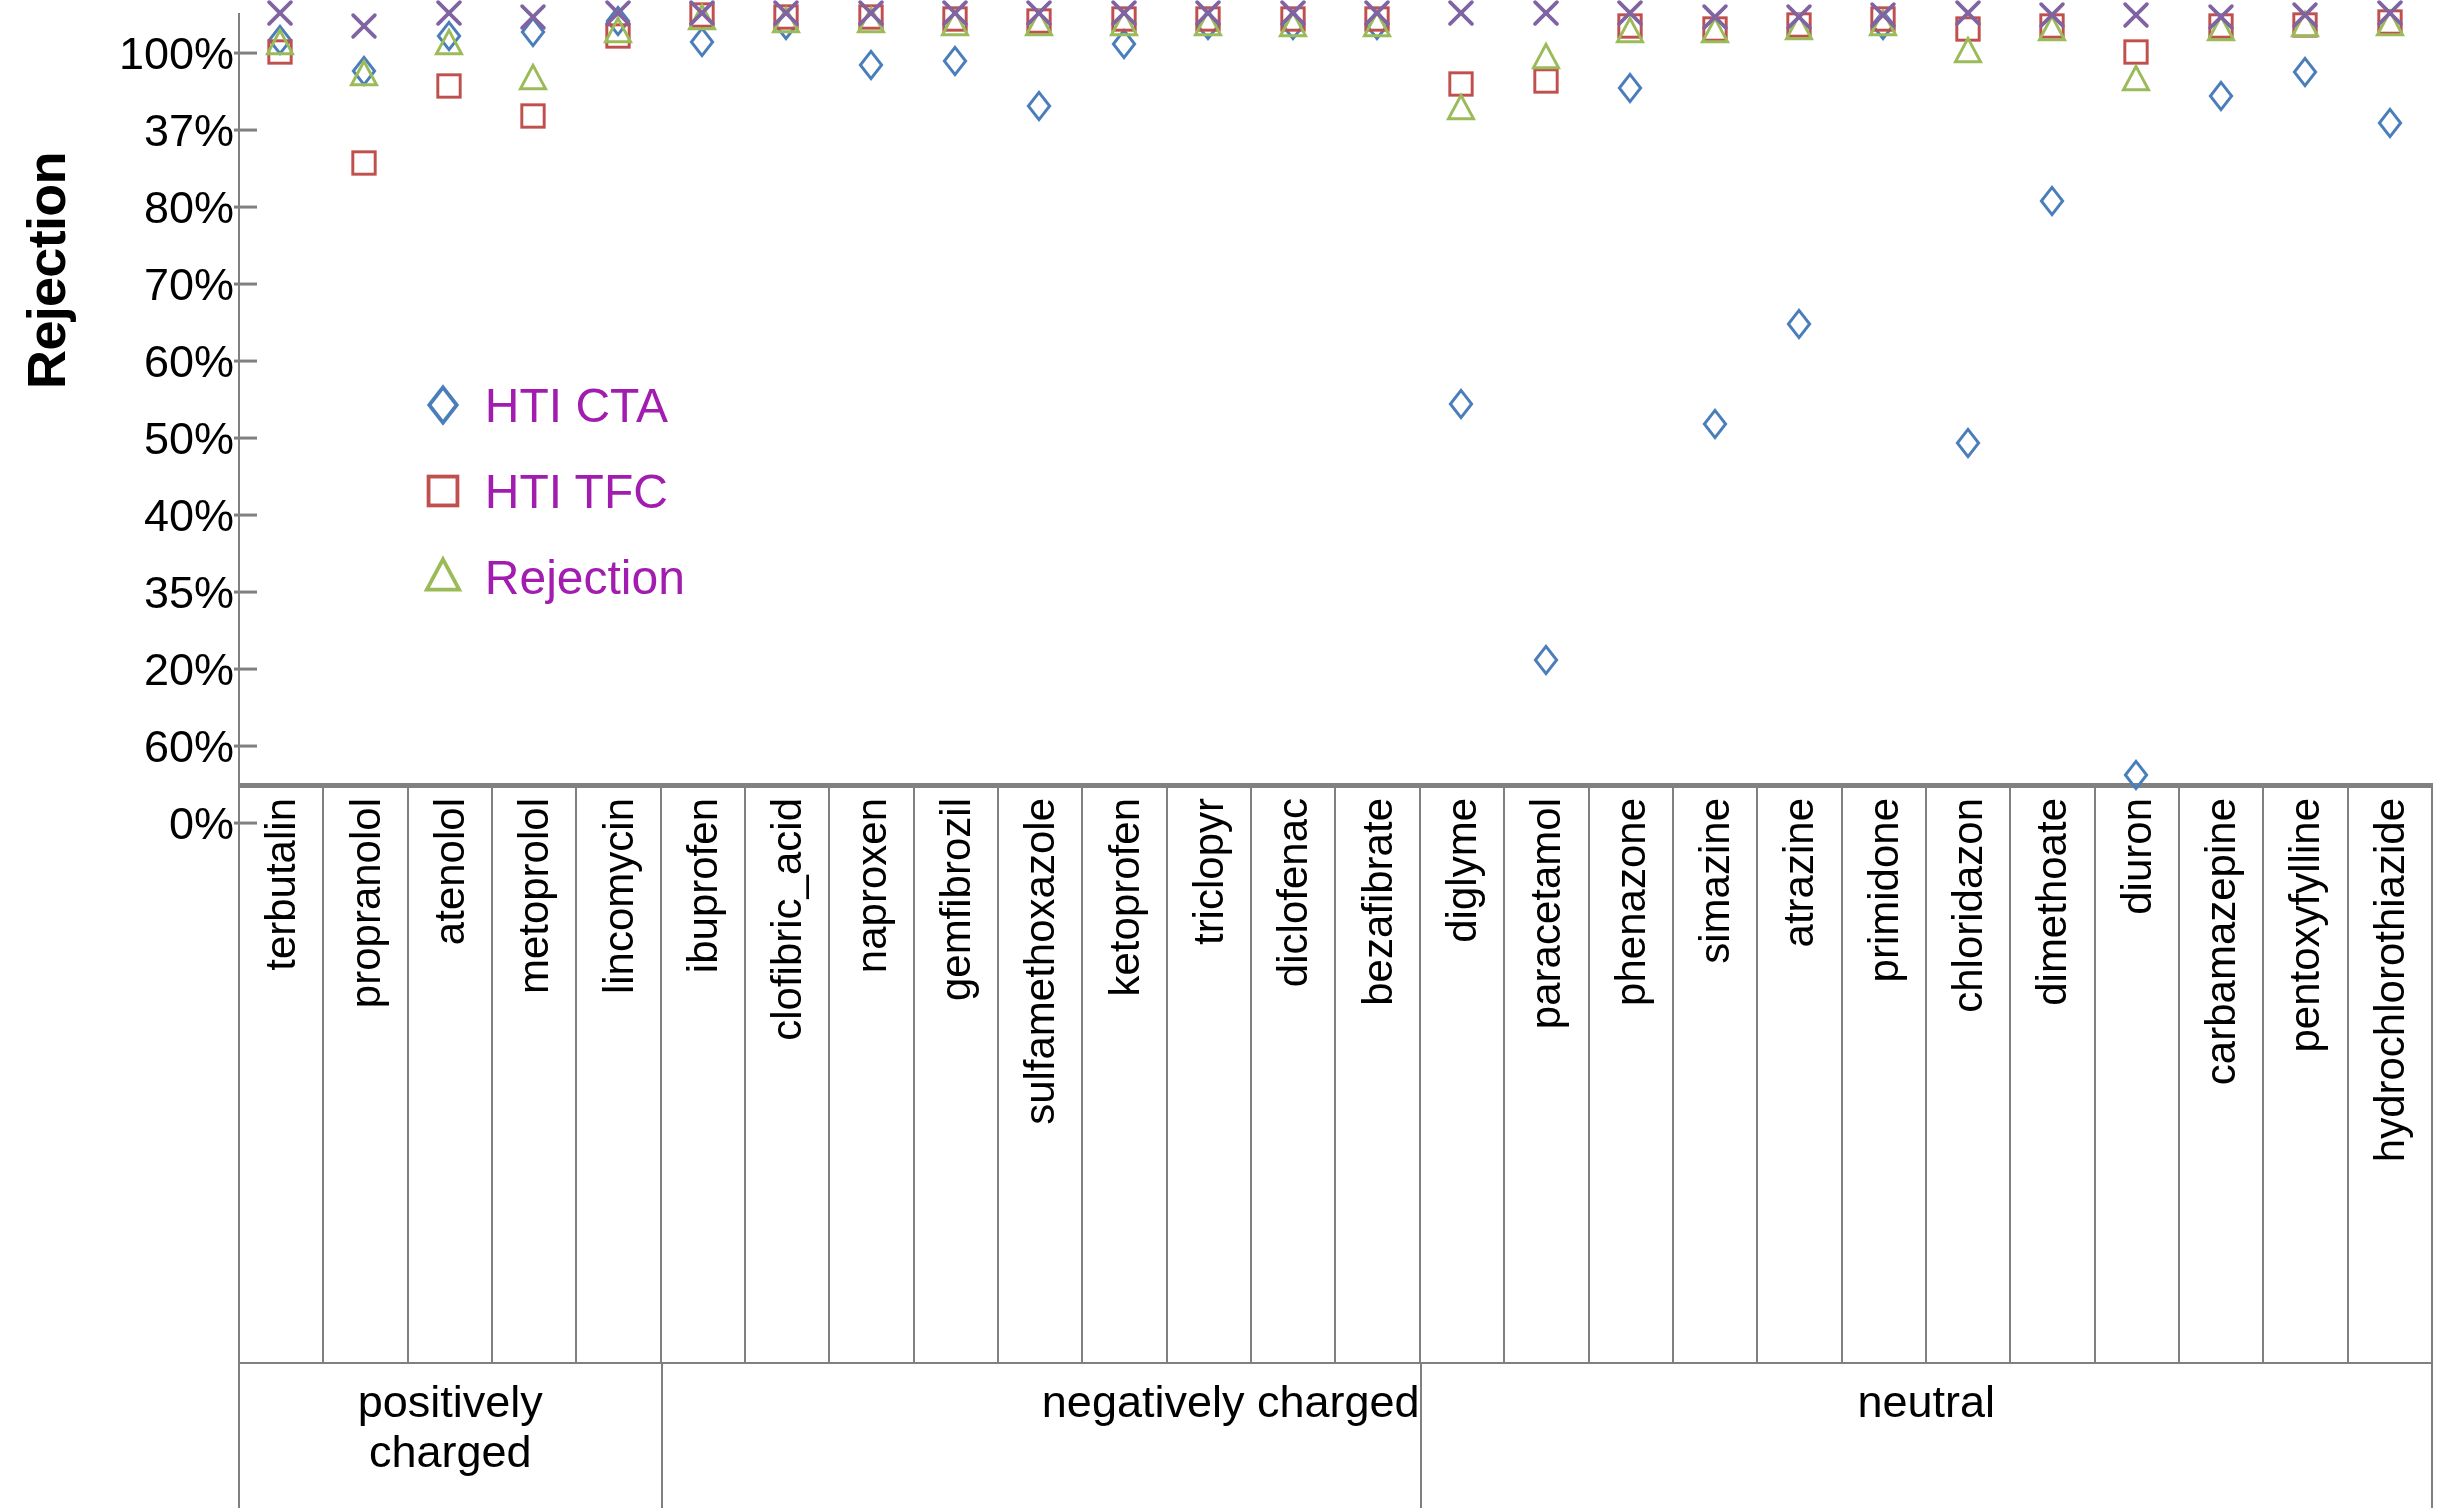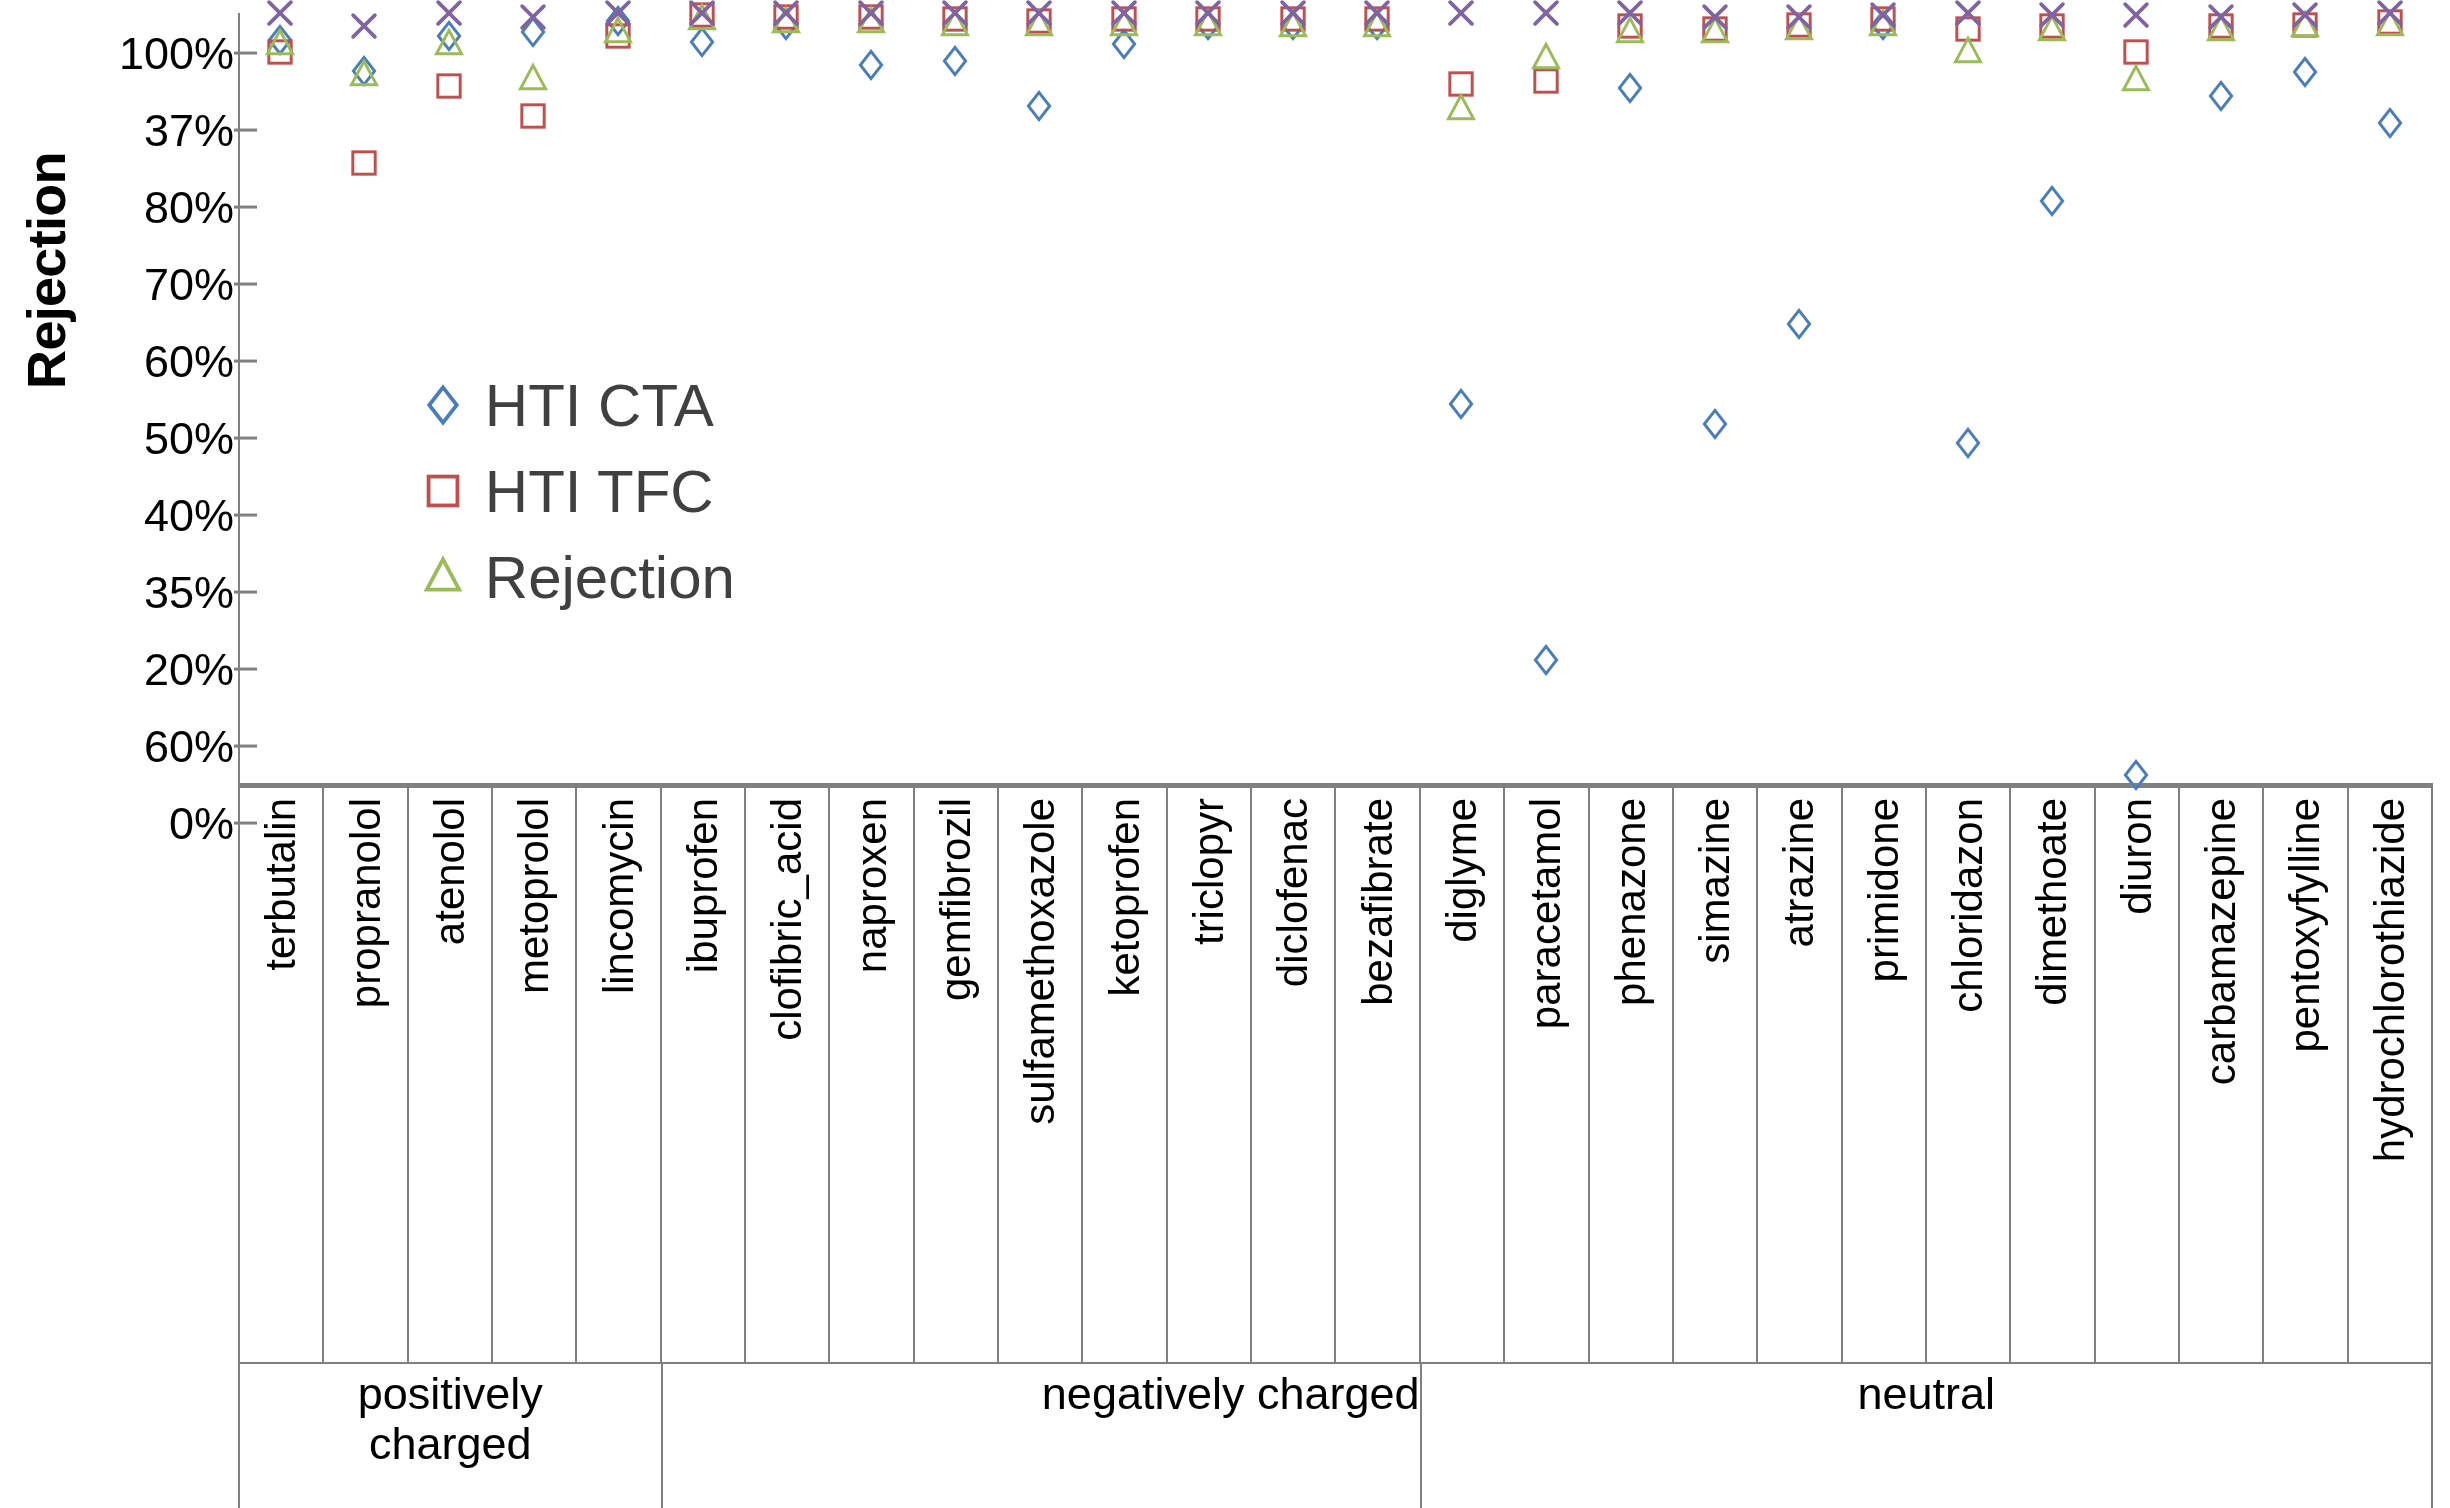--- a/index.html
+++ b/index.html
@@ -106,21 +106,21 @@
     height:144px;
     display:flex;
     box-sizing:border-box;
   }
   .groupcell{
     border-left:2.2px solid #808080;
     box-sizing:border-box;
     display:flex;
     align-items:flex-start;
     justify-content:center;
-    padding-top:5px;
+    padding-top:13px;
   }
   .groupcell:last-child{border-right:2.2px solid #808080;}
   .grouptext{
     font-size:45px;
     color:#000;
     text-align:center;
     line-height:1.12;
     max-width:90%;
   }
 
@@ -136,22 +136,22 @@
     align-items:center;
     height:86px;
   }
   .legend-sym{
     width:66px;height:44px;
     display:flex;align-items:center;justify-content:center;
     flex:0 0 66px;
   }
   .legend-sym svg{width:40px;height:40px;overflow:visible;}
   .legend-text{
-    font-size:60px;
-    color:#404040;
+    font-size:48px;
+    color:#a21caf;
     white-space:nowrap;
     margin-left:8.8px;
   }
 </style>
 </head>
 <body>
 
 <div id="root">
 
   <div id="ylabel">Rejection</div>

